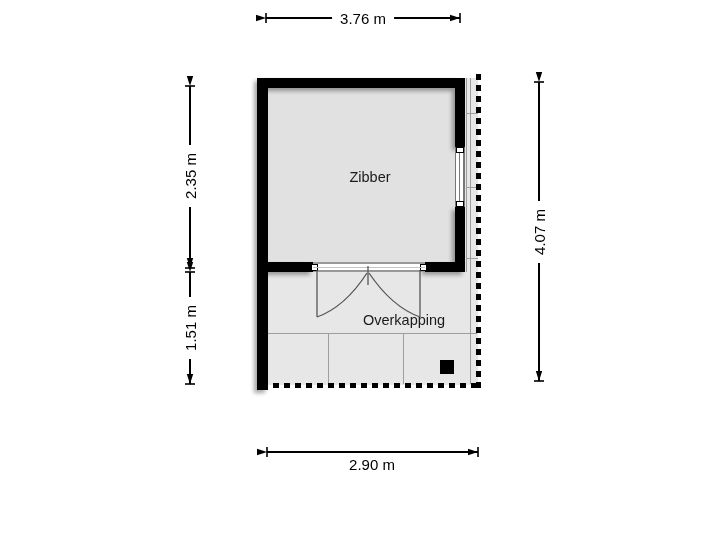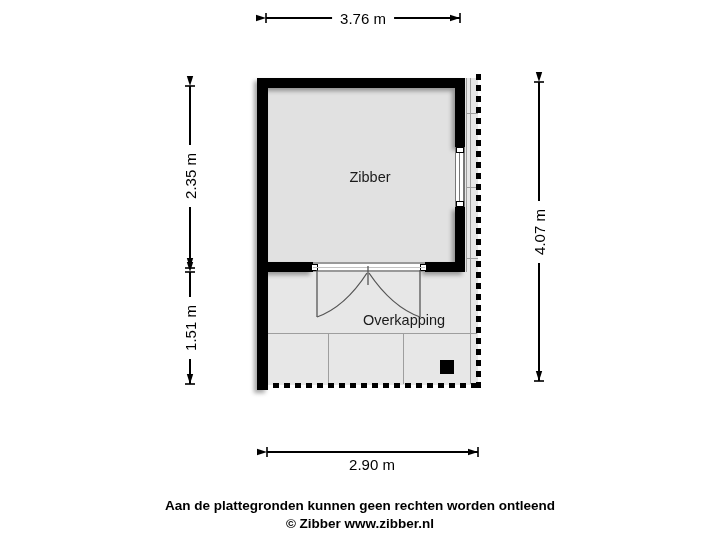--- a/index.html
+++ b/index.html
@@ -131,16 +131,14 @@
 
   <div class="room-label" style="left:370px;top:177px;">Zibber</div>
   <div class="room-label" style="left:404px;top:320px;">Overkapping</div>
 
   <div class="dim-label" style="left:363px;top:18px;">3.76 m</div>
   <div class="dim-label" style="left:372px;top:452px;margin-top:12px;">2.90 m</div>
   <div class="dim-label vert" style="left:190px;top:176px;">2.35 m</div>
   <div class="dim-label vert" style="left:190px;top:328px;">1.51 m</div>
   <div class="dim-label vert" style="left:539px;top:232px;">4.07 m</div>
 
-  <div class="footer footer-disclaimer">Aan de plattegronden kunnen geen rechten worden ontleend</div>
-  <div class="footer footer-copyright">© Zibber www.zibber.nl</div>
 
 </div>
 
 </body></html>

